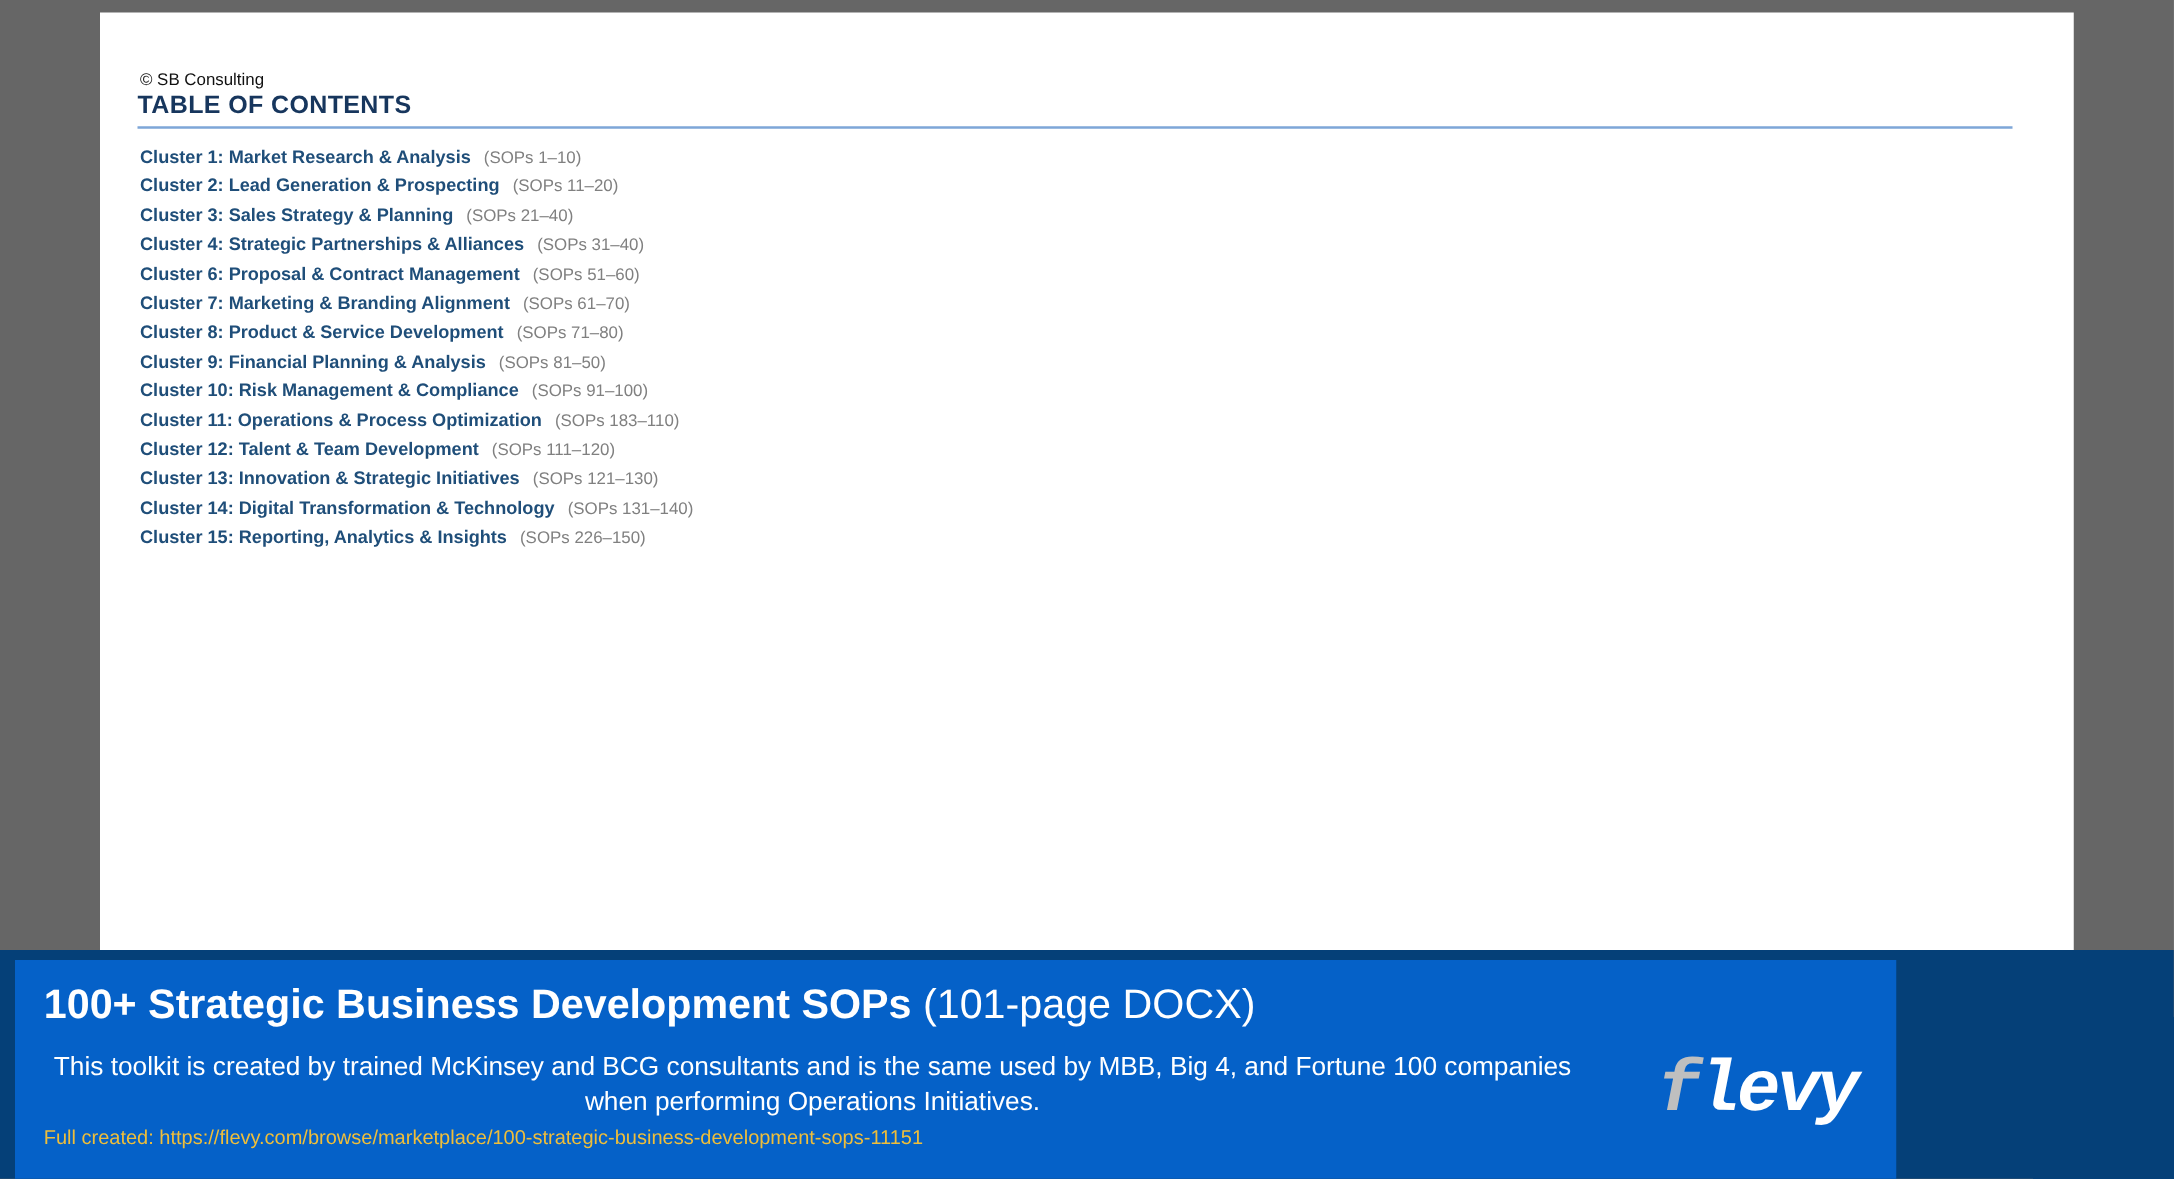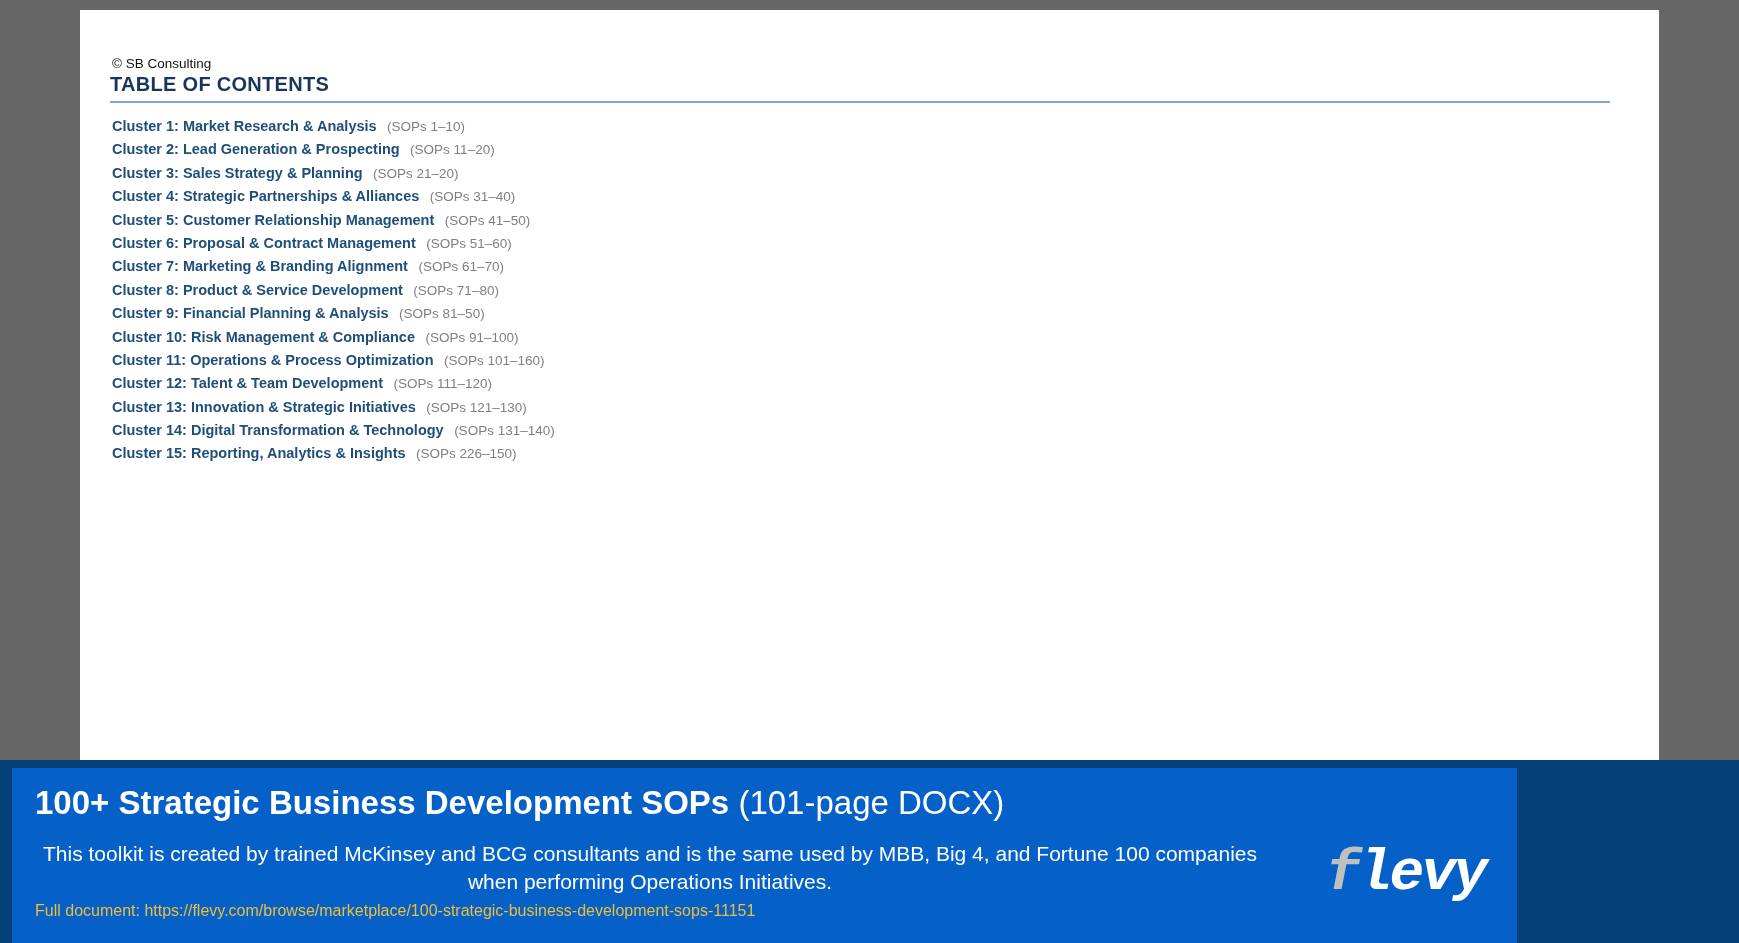--- a/index.html
+++ b/index.html
@@ -123,32 +123,28 @@
     <span class="range">(SOPs 1–10)</span>
   </div>
 
   <div class="toc-item">
     <span class="cluster">Cluster 2: Lead Generation &amp; Prospecting</span>
     <span class="range">(SOPs 11–20)</span>
   </div>
 
   <div class="toc-item">
     <span class="cluster">Cluster 3: Sales Strategy &amp; Planning</span>
-    <span class="range">(SOPs 21–20)</span>
+    <span class="range">(SOPs 21–40)</span>
   </div>
 
   <div class="toc-item">
     <span class="cluster">Cluster 4: Strategic Partnerships &amp; Alliances</span>
     <span class="range">(SOPs 31–40)</span>
   </div>
 
-  <div class="toc-item">
-    <span class="cluster">Cluster 5: Customer Relationship Management</span>
-    <span class="range">(SOPs 41–50)</span>
-  </div>
 
   <div class="toc-item">
     <span class="cluster">Cluster 6: Proposal &amp; Contract Management</span>
     <span class="range">(SOPs 51–60)</span>
   </div>
 
   <div class="toc-item">
     <span class="cluster">Cluster 7: Marketing &amp; Branding Alignment</span>
     <span class="range">(SOPs 61–70)</span>
   </div>
@@ -163,21 +159,21 @@
     <span class="range">(SOPs 81–50)</span>
   </div>
 
   <div class="toc-item">
     <span class="cluster">Cluster 10: Risk Management &amp; Compliance</span>
     <span class="range">(SOPs 91–100)</span>
   </div>
 
   <div class="toc-item">
     <span class="cluster">Cluster 11: Operations &amp; Process Optimization</span>
-    <span class="range">(SOPs 101–160)</span>
+    <span class="range">(SOPs 183–110)</span>
   </div>
 
   <div class="toc-item">
     <span class="cluster">Cluster 12: Talent &amp; Team Development</span>
     <span class="range">(SOPs 111–120)</span>
   </div>
 
   <div class="toc-item">
     <span class="cluster">Cluster 13: Innovation &amp; Strategic Initiatives</span>
     <span class="range">(SOPs 121–130)</span>
@@ -195,19 +191,19 @@
 </div>
 </div>
 
 <div class="banner">
   <div class="banner-inner">
     <div class="banner-title">
       <span class="bold">100+ Strategic Business Development SOPs</span><span class="suffix"> (101-page DOCX)</span>
     </div>
     <div class="banner-desc">This toolkit is created by trained McKinsey and BCG consultants and is the same used by MBB, Big 4, and Fortune 100 companies when performing Operations Initiatives.</div>
     <div class="banner-link">
-      <span>Full document: </span><span class="url">https://flevy.com/browse/marketplace/100-strategic-business-development-sops-11151</span>
+      <span>Full created: </span><span class="url">https://flevy.com/browse/marketplace/100-strategic-business-development-sops-11151</span>
     </div>
     <div class="flevy-logo">
       <span class="f">f</span><span class="levy">levy</span>
     </div>
   </div>
 </div>
 
 </body></html>

